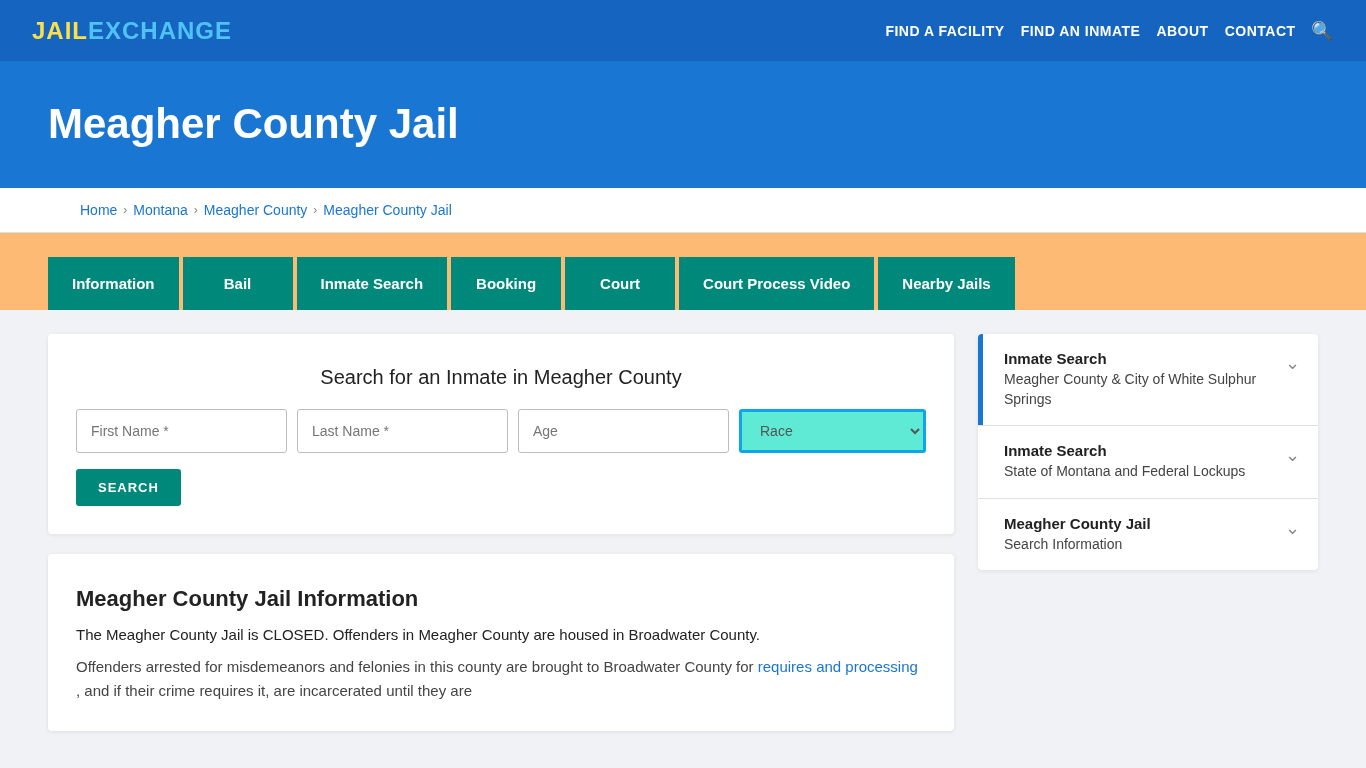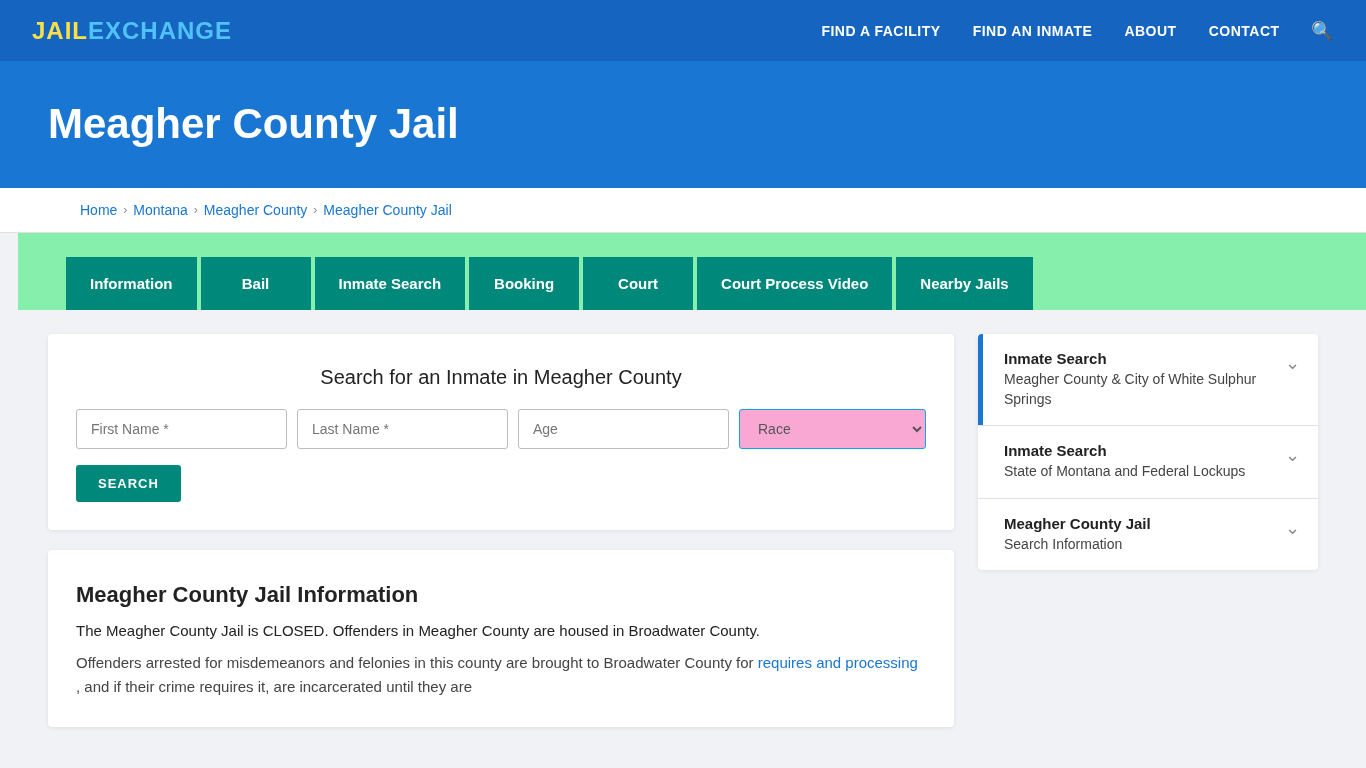--- a/index.html
+++ b/index.html
@@ -27,21 +27,21 @@
     }
     .logo-exchange {
       font-weight: 700;
       font-size: 24px;
       color: #4fc3f7;
       letter-spacing: 1px;
     }
     #nav {
       display: flex;
       align-items: center;
-      gap: 32px;
+      gap: 16px;
     }
     .nav-item {
       color: #fff;
       font-size: 14px;
       font-weight: 700;
       letter-spacing: 0.5px;
       text-transform: uppercase;
       cursor: pointer;
       text-decoration: none;
     }
@@ -86,23 +86,22 @@
       color: #888;
       font-size: 12px;
     }
     .breadcrumb-current {
       color: #1976d2;
       font-weight: 500;
     }
 
     
     #tabs-bar {
-      background: #86efac;
+      background: #fdba74;
       padding: 24px 28px 0 48px;
-      margin-left: 18px;
     }
     #tabs {
       display: flex;
       gap: 4px;
     }
     .tab {
       background: #00897b;
       color: #fff;
       font-size: 15px;
       font-weight: 600;
@@ -158,25 +157,25 @@
       border: 1px solid #bdbdbd;
       border-radius: 3px;
       font-size: 14px;
       color: #555;
       outline: none;
     }
 
     .race-select {
       flex: 1;
       padding: 10px 14px;
-      border: 1px solid #0ea5e9;
+      border: 3px solid #0ea5e9;
       border-radius: 3px;
       font-size: 14px;
       color: #555;
-      background: #f9a8d4;
+      background: #5eead4;
       outline: none;
       appearance: auto;
     }
 
     .search-btn {
       background: #00897b;
       color: #fff;
       font-size: 13px;
       font-weight: 700;
       letter-spacing: 1px;

